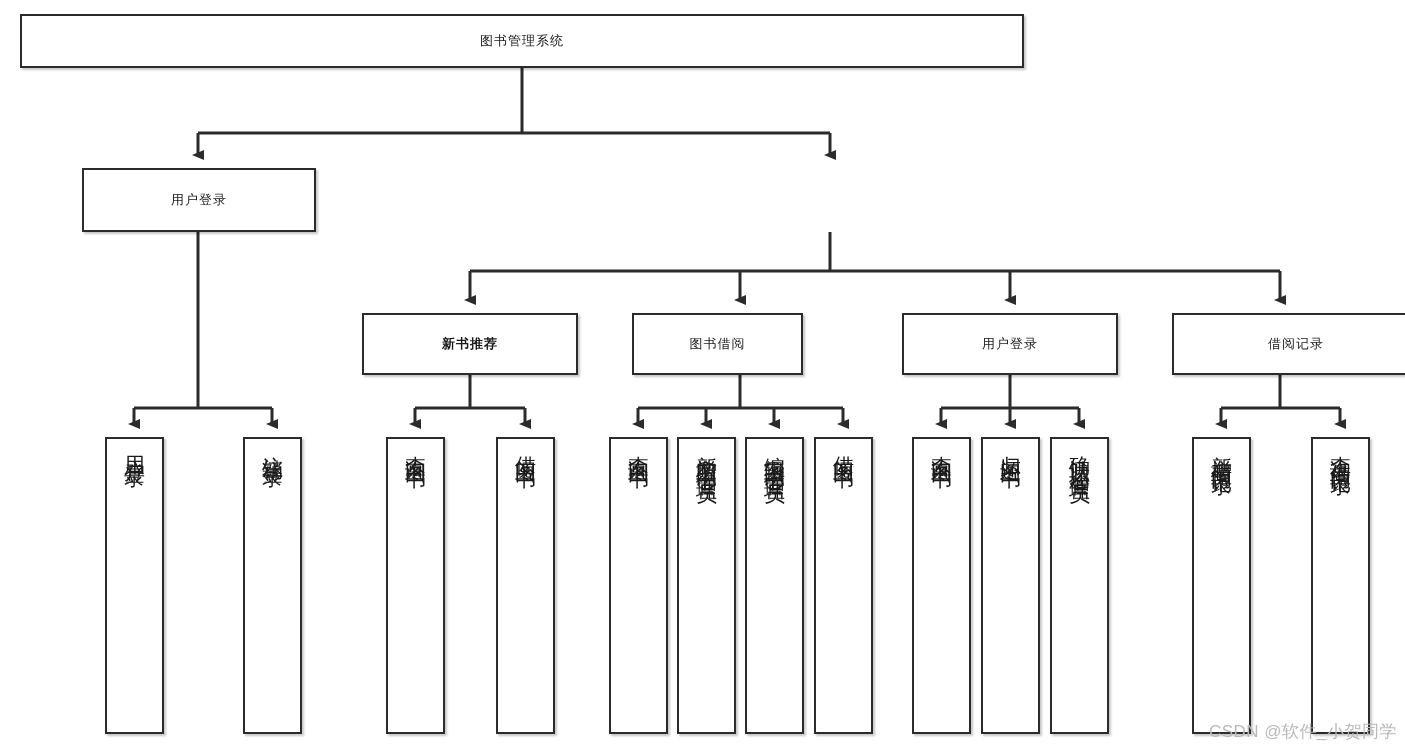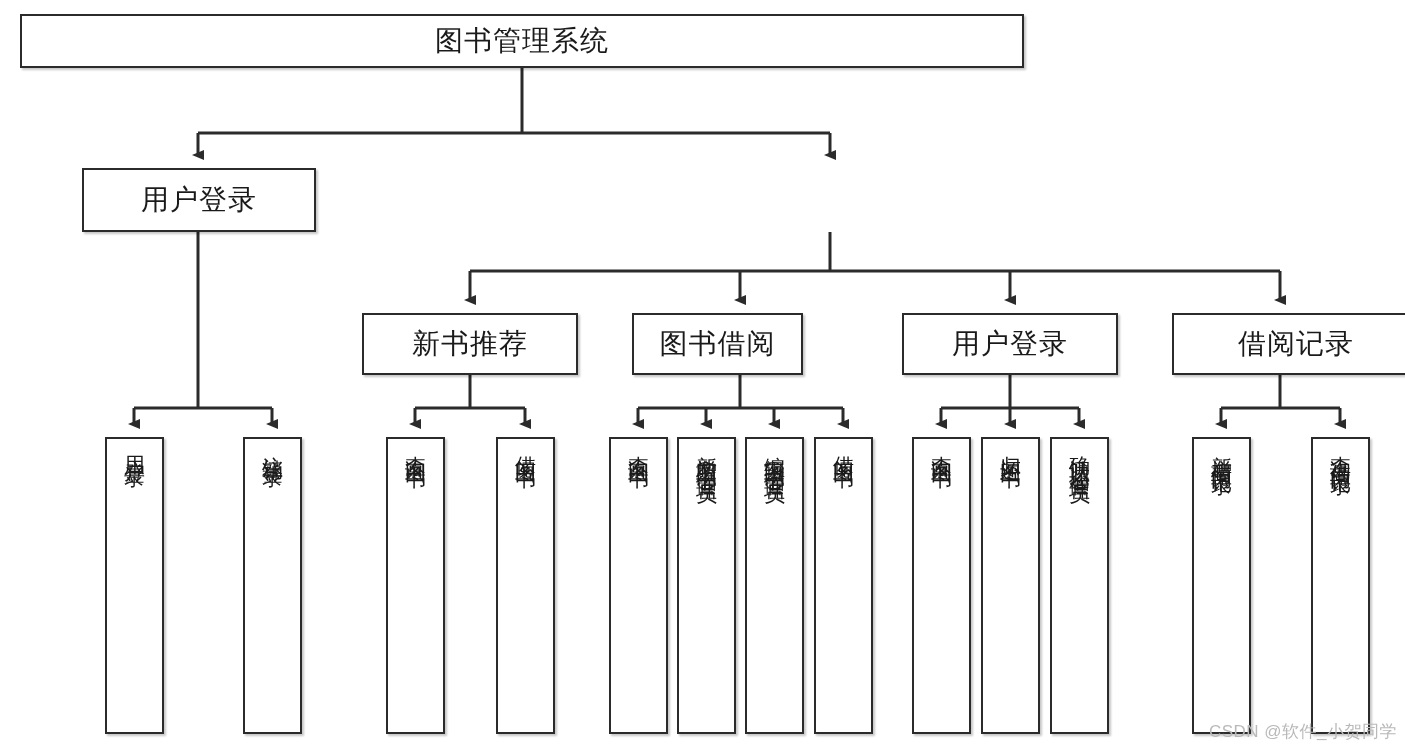--- a/index.html
+++ b/index.html
@@ -32,21 +32,21 @@
     box-sizing: border-box;
     background: #ffffff;
     border: 2px solid #2b2b2b;
     box-shadow: 2px 2px 2px rgba(0,0,0,0.22);
     display: flex;
     align-items: center;
     justify-content: center;
     color: #1a1a1a;
   }
   .node.horizontal {
-    font-size: 28px;
+    font-size: 13px;
     letter-spacing: 1px;
   }
   .node.vertical {
     align-items: flex-start;
     justify-content: center;
     padding-top: 0px;
   }
   .node.vertical .vtext {
     writing-mode: vertical-rl;
     text-orientation: upright;
@@ -125,21 +125,21 @@
   </svg>
 
   <div class="node horizontal node-root" style="left:20px; top:14px; width:1004px; height:54px;">
     <span>图书管理系统</span>
   </div>
 
   <div class="node horizontal" style="left:82px; top:168px; width:234px; height:64px;">
     <span>用户登录</span>
   </div>
 
-  <div class="node horizontal" style="left:362px; top:313px; width:216px; height:62px;">
+  <div class="node horizontal" style="left:362px; top:313px; width:216px; height:62px;font-weight:bold;">
     <span>新书推荐</span>
   </div>
   <div class="node horizontal" style="left:632px; top:313px; width:171px; height:62px;justify-content:center;">
     <span>图书借阅</span>
   </div>
   <div class="node horizontal" style="left:902px; top:313px; width:216px; height:62px;">
     <span>用户登录</span>
   </div>
   <div class="node horizontal" style="left:1172px; top:313px; width:248px; height:62px;">
     <span>借阅记录</span>

